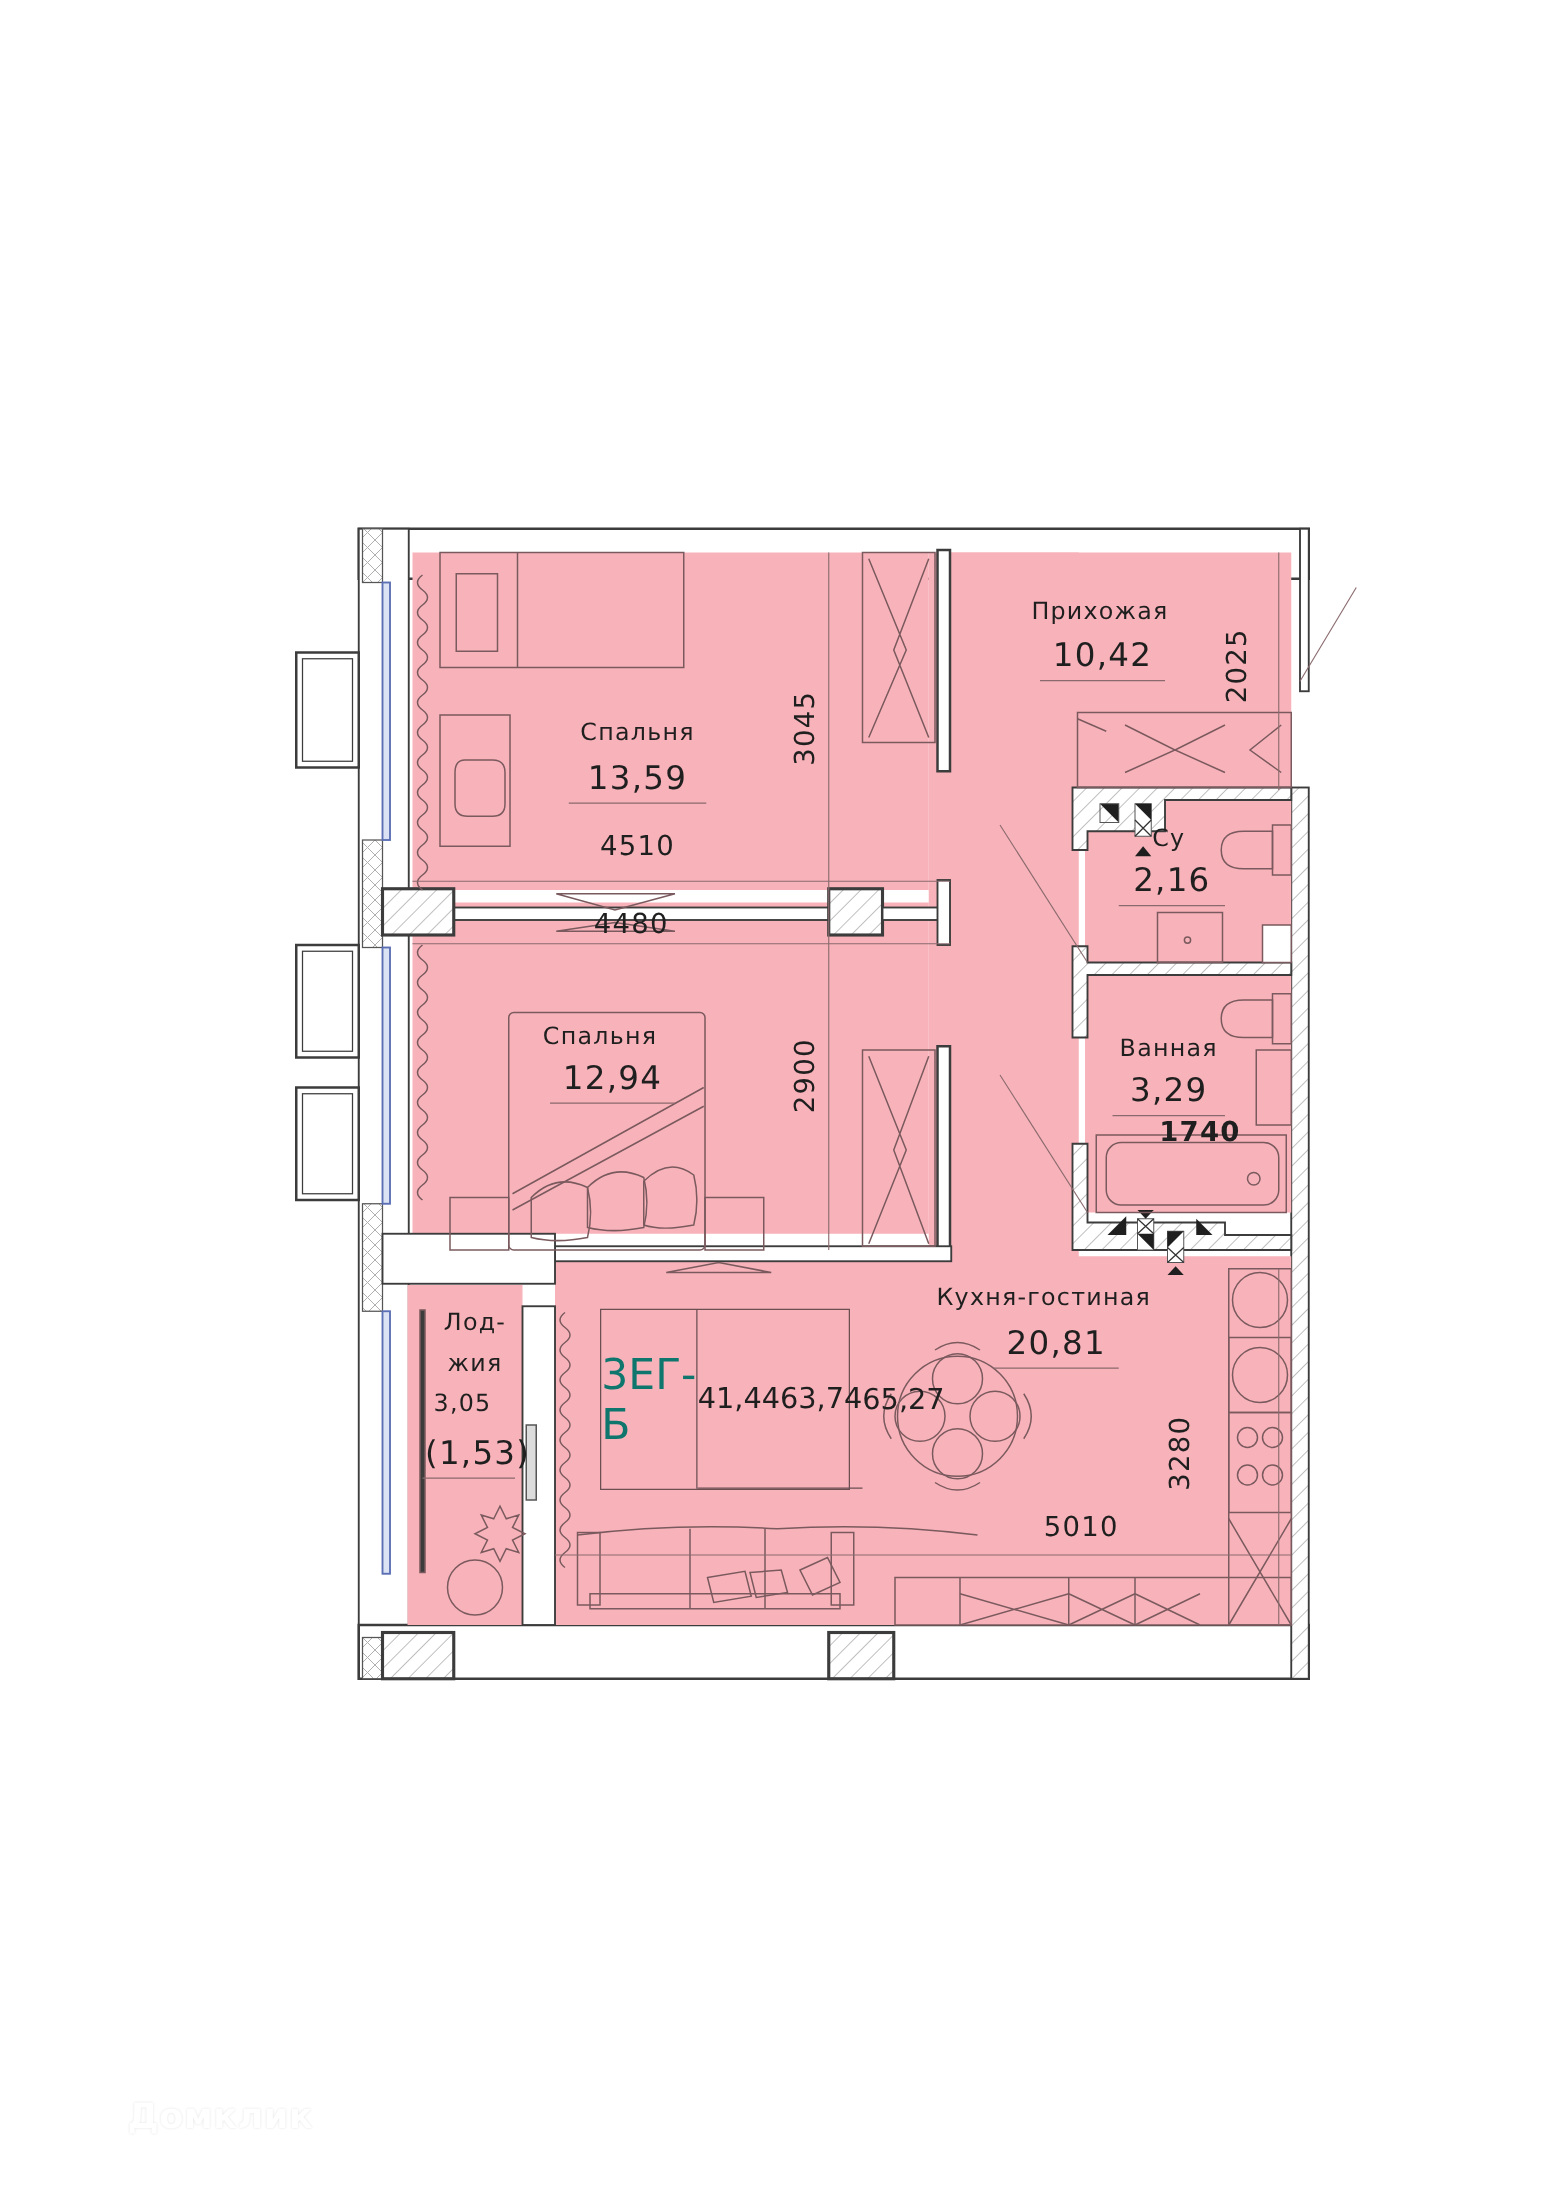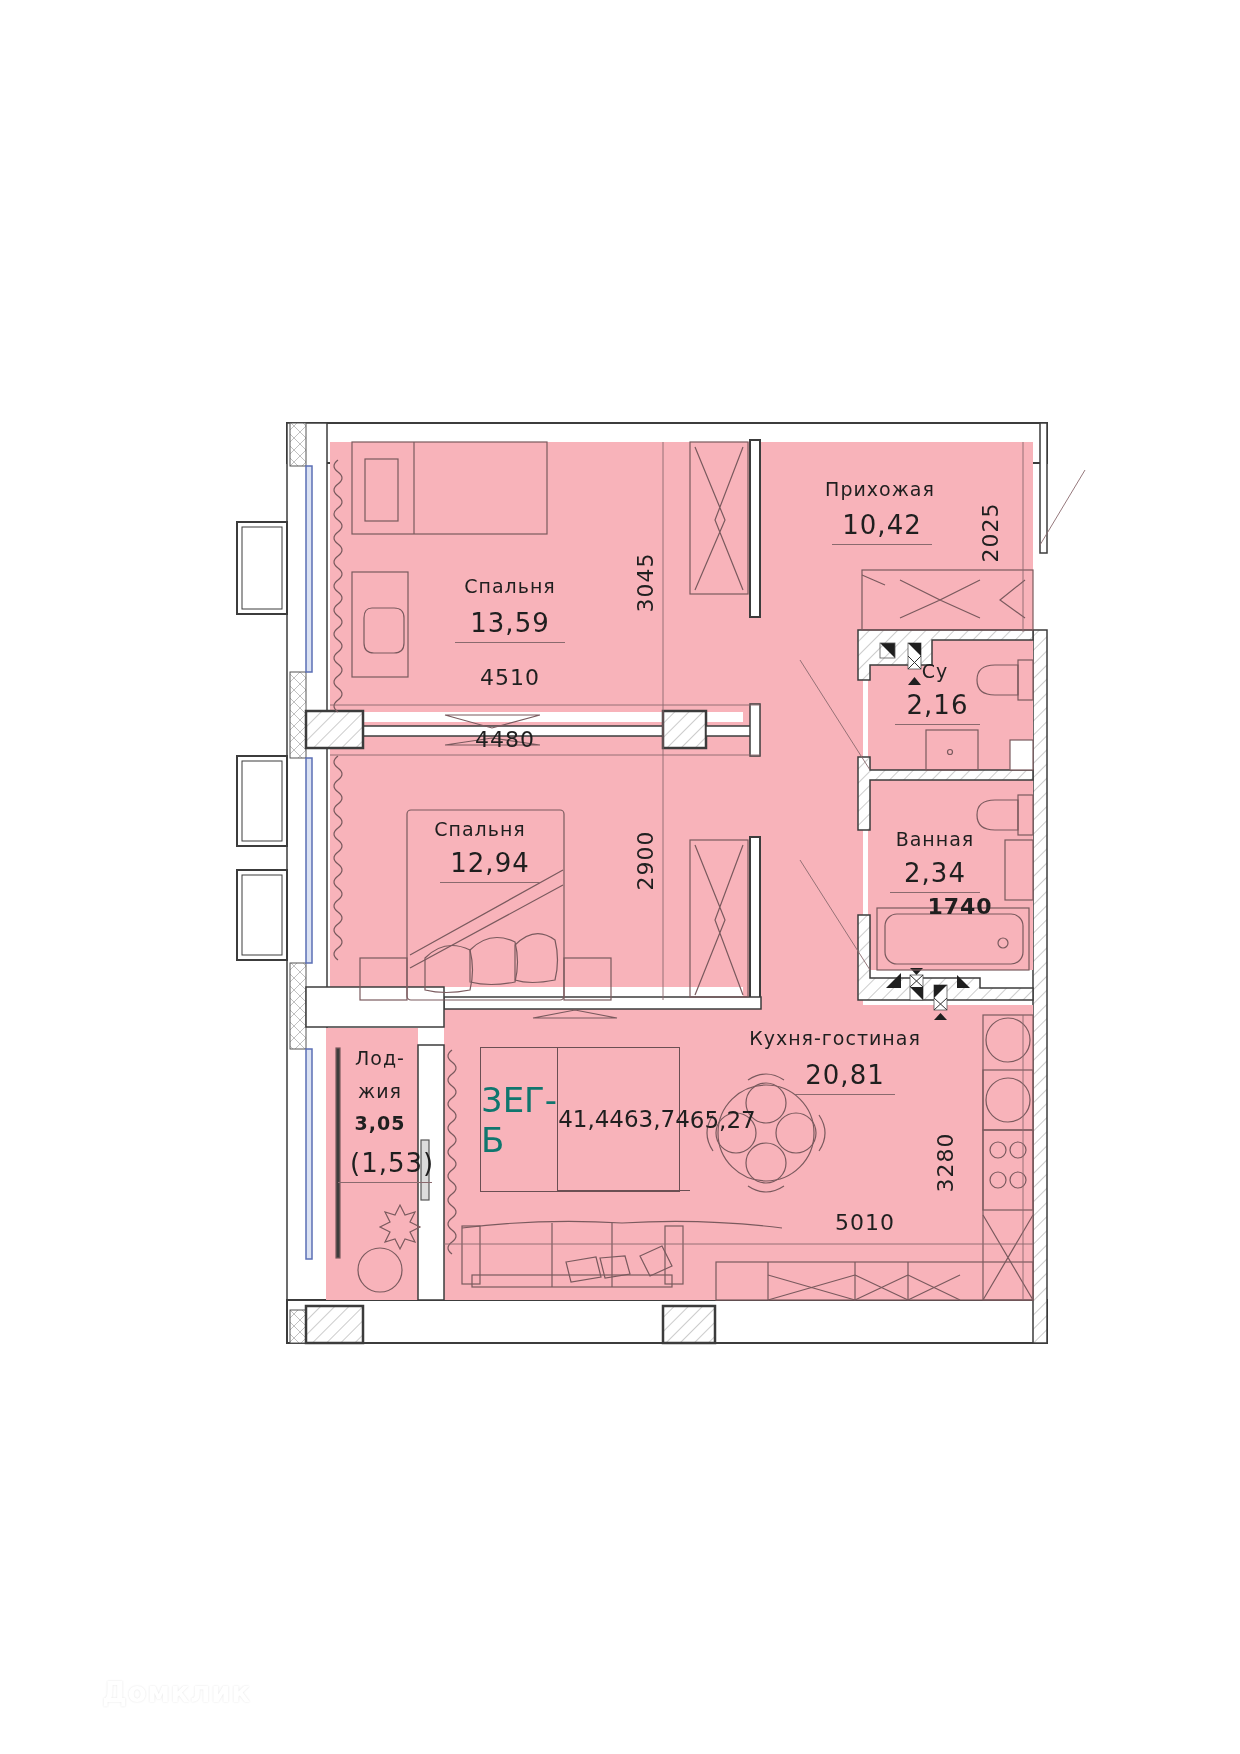--- a/index.html
+++ b/index.html
@@ -240,32 +240,32 @@
 
   <div class="t name" style="left:905px;top:660px;width:60px;">Су</div>
   <div class="t area" style="left:895px;top:690px;width:65px;">2,16</div>
 
   <div class="t dimtxt" style="left:460px;top:727px;width:90px;">4480</div>
   <div class="t name" style="left:400px;top:818px;width:160px;">Спальня</div>
   <div class="t area" style="left:440px;top:848px;width:80px;">12,94</div>
   <div class="t dimtxt vert" style="left:610px;top:848px;width:70px;">2900</div>
 
   <div class="t name" style="left:870px;top:828px;width:130px;">Ванная</div>
-  <div class="t area" style="left:890px;top:858px;width:70px;">2,34</div>
+  <div class="t area" style="left:890px;top:858px;width:70px;">3,29</div>
   <div class="t dimtxt" style="left:920px;top:894px;width:80px;font-weight:bold;">1740</div>
 
   <div class="t name" style="left:710px;top:1027px;width:250px;">Кухня-гостиная</div>
   <div class="t area" style="left:795px;top:1060px;width:80px;">20,81</div>
   <div class="t dimtxt vert" style="left:910px;top:1150px;width:70px;">3280</div>
   <div class="t dimtxt" style="left:820px;top:1210px;width:90px;">5010</div>
 
   <div class="t name" style="left:345px;top:1047px;width:70px;">Лод-</div>
   <div class="t name" style="left:345px;top:1080px;width:70px;">жия</div>
-  <div class="t name" style="left:345px;top:1112px;width:70px;font-weight:bold;">3,05</div>
-  <div class="t area" style="left:338px;top:1148px;width:70px;padding:0 12px 4px;">(1,53)</div>
+  <div class="t name" style="left:335px;top:1112px;width:70px;">3,05</div>
+  <div class="t area" style="left:338px;top:1148px;width:70px;padding:0 2px 4px;">(1,53)</div>
 
   <div class="summary">
     <div class="code-cell">3ЕГ-Б</div>
     <div class="vals">
       <div>41,44</div>
       <div>63,74</div>
       <div>65,27</div>
     </div>
   </div>
 </div>

